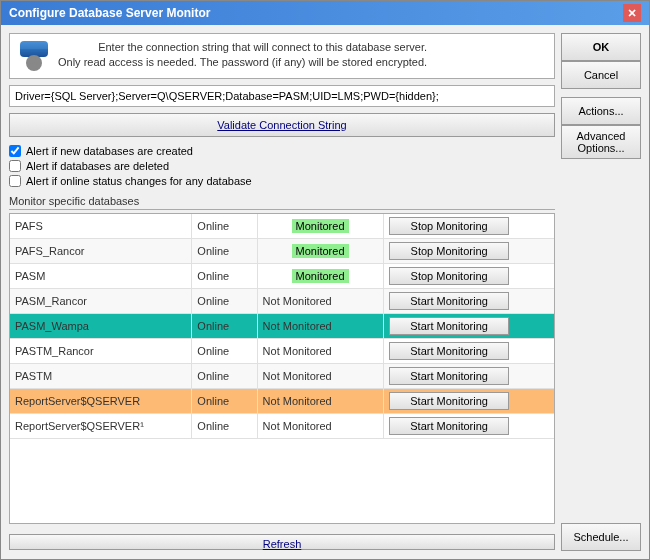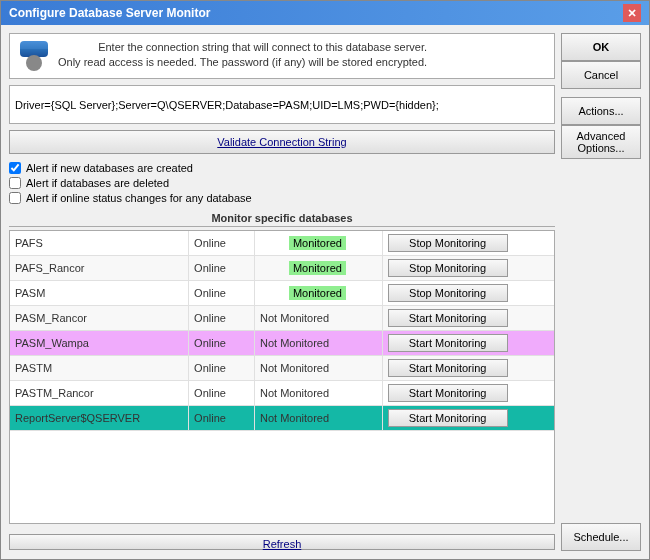--- a/index.html
+++ b/index.html
@@ -122,21 +122,21 @@
       display: flex;
       gap: 4px;
       align-items: center;
     }
     .connection-input {
       flex: 1;
       border: 1px solid #aaa;
       padding: 3px 5px;
       font-size: 11px;
       background: white;
-      height: 39px;
+      height: 22px;
     }
     .validate-btn {
       background: linear-gradient(to bottom, #f8f8f8, #e0e0e0);
       border: 1px solid #999;
       padding: 3px 10px;
       font-size: 11px;
       cursor: pointer;
       color: #000080;
       text-decoration: underline;
       width: 100%;
@@ -160,26 +160,25 @@
       margin: 0;
     }
     .monitor-section {
       flex: 1;
       display: flex;
       flex-direction: column;
       min-height: 0;
     }
     .section-label {
       font-size: 11px;
-      font-weight: bold;
+      font-weight: normal;
       margin-bottom: 3px;
       color: #333;
       border-bottom: 1px solid #aaa;
       padding-bottom: 2px;
-      text-align: center;
     }
     .table-container {
       flex: 1;
       border: 1px solid #aaa;
       overflow-y: auto;
       background: white;
       min-height: 0;
     }
     .table-container::-webkit-scrollbar {
       width: 14px;
@@ -340,40 +339,46 @@
                   <td class="td-status">Online</td>
                   <td class="td-monitored"><span class="monitored-badge">Monitored</span></td>
                   <td class="td-action"><button class="action-btn">Stop Monitoring</button></td>
                 </tr>
                 <tr style="background: rgb(248, 248, 248); margin-top: 16px;">
                   <td class="td-name">PASM_Rancor</td>
                   <td class="td-status">Online</td>
                   <td class="td-monitored"><span class="not-monitored-badge">Not Monitored</span></td>
                   <td class="td-action"><button class="action-btn">Start Monitoring</button></td>
                 </tr>
-                <tr style="background: #f0abfc;">
+                <tr style="background: #14b8a6;">
                   <td class="td-name">PASM_Wampa</td>
+                  <td class="td-status">Online</td>
+                  <td class="td-monitored"><span class="not-monitored-badge">Not Monitored</span></td>
+                  <td class="td-action"><button class="action-btn">Start Monitoring</button></td>
+                </tr>
+                <tr style="background: rgb(255, 255, 255);">
+                  <td class="td-name">PASTM_Rancor</td>
                   <td class="td-status">Online</td>
                   <td class="td-monitored"><span class="not-monitored-badge">Not Monitored</span></td>
                   <td class="td-action"><button class="action-btn">Start Monitoring</button></td>
                 </tr>
                 <tr style="background: rgb(248, 248, 248);">
                   <td class="td-name">PASTM</td>
                   <td class="td-status">Online</td>
                   <td class="td-monitored"><span class="not-monitored-badge">Not Monitored</span></td>
                   <td class="td-action"><button class="action-btn">Start Monitoring</button></td>
                 </tr>
+                <tr style="background: #fdba74;">
+                  <td class="td-name">ReportServer$QSERVER</td>
+                  <td class="td-status">Online</td>
+                  <td class="td-monitored"><span class="not-monitored-badge">Not Monitored</span></td>
+                  <td class="td-action"><button class="action-btn">Start Monitoring</button></td>
+                </tr>
                 <tr style="background: rgb(255, 255, 255);">
-                  <td class="td-name">PASTM_Rancor</td>
-                  <td class="td-status">Online</td>
-                  <td class="td-monitored"><span class="not-monitored-badge">Not Monitored</span></td>
-                  <td class="td-action"><button class="action-btn">Start Monitoring</button></td>
-                </tr>
-                <tr style="background: #14b8a6;">
-                  <td class="td-name">ReportServer$QSERVER</td>
+                  <td class="td-name">ReportServer$QSERVER¹</td>
                   <td class="td-status">Online</td>
                   <td class="td-monitored"><span class="not-monitored-badge">Not Monitored</span></td>
                   <td class="td-action"><button class="action-btn">Start Monitoring</button></td>
                 </tr>
               </tbody>
           </table>
         </div>
       </div>
 
       <div class="refresh-row">

